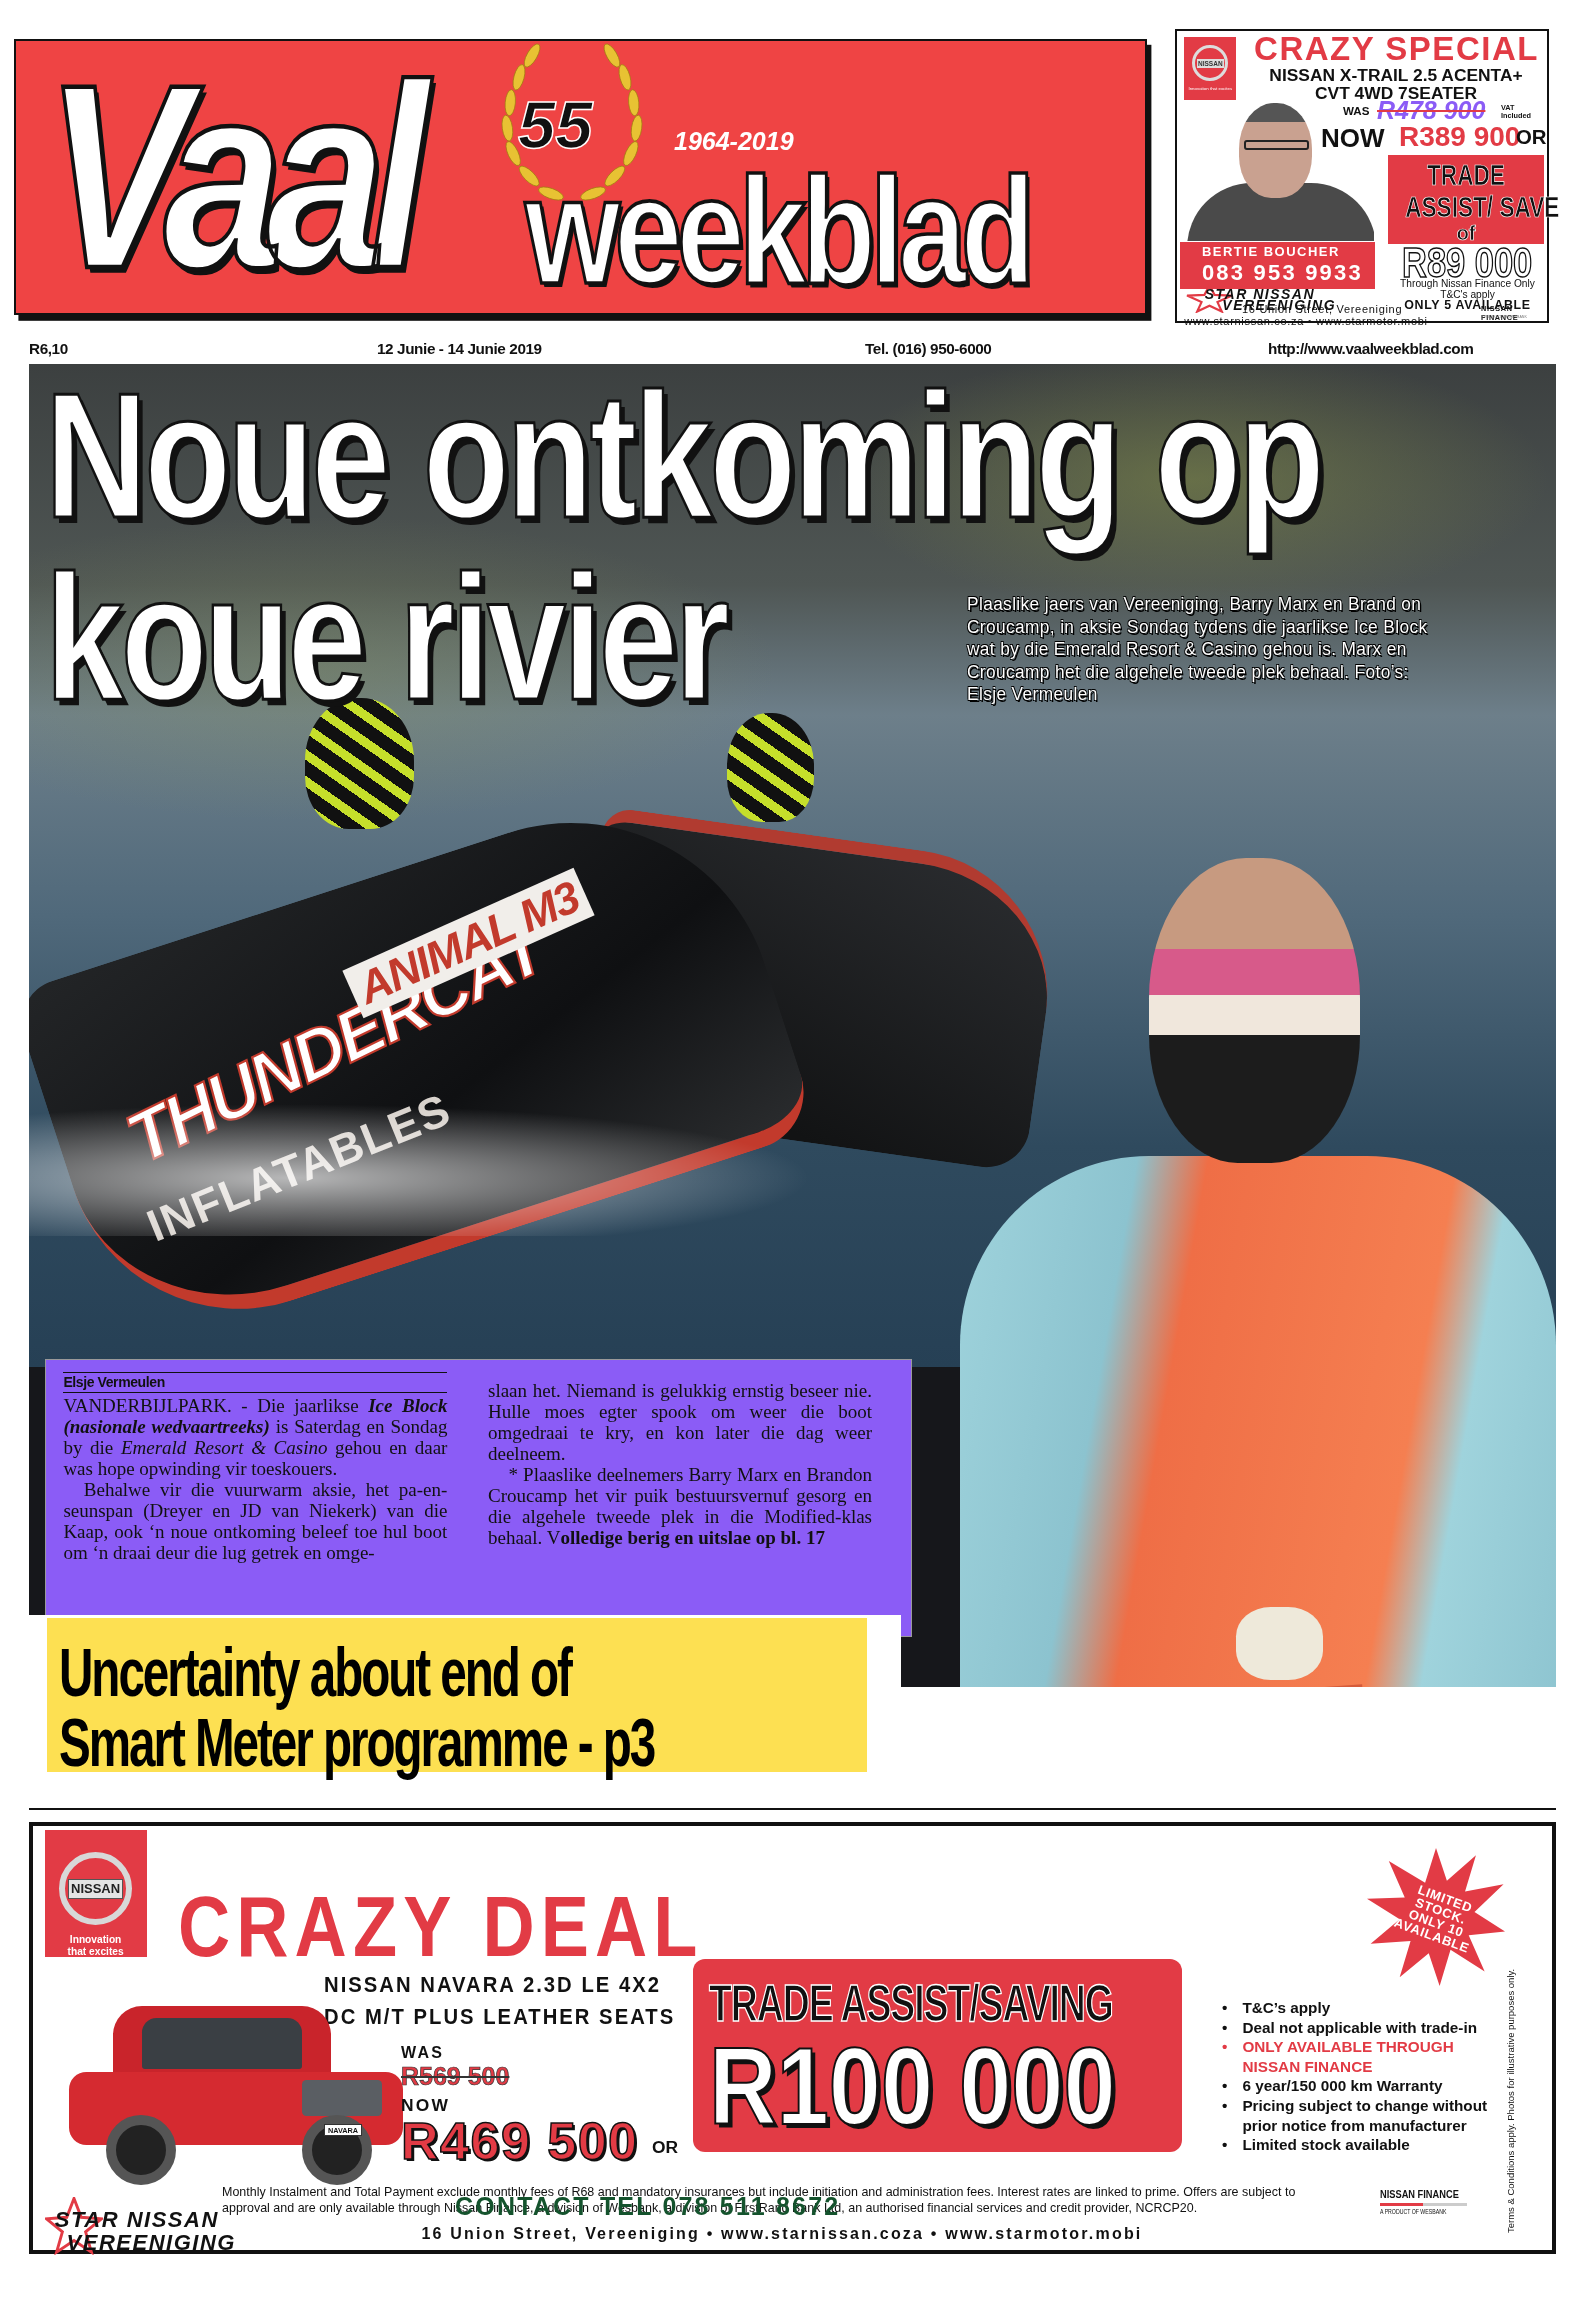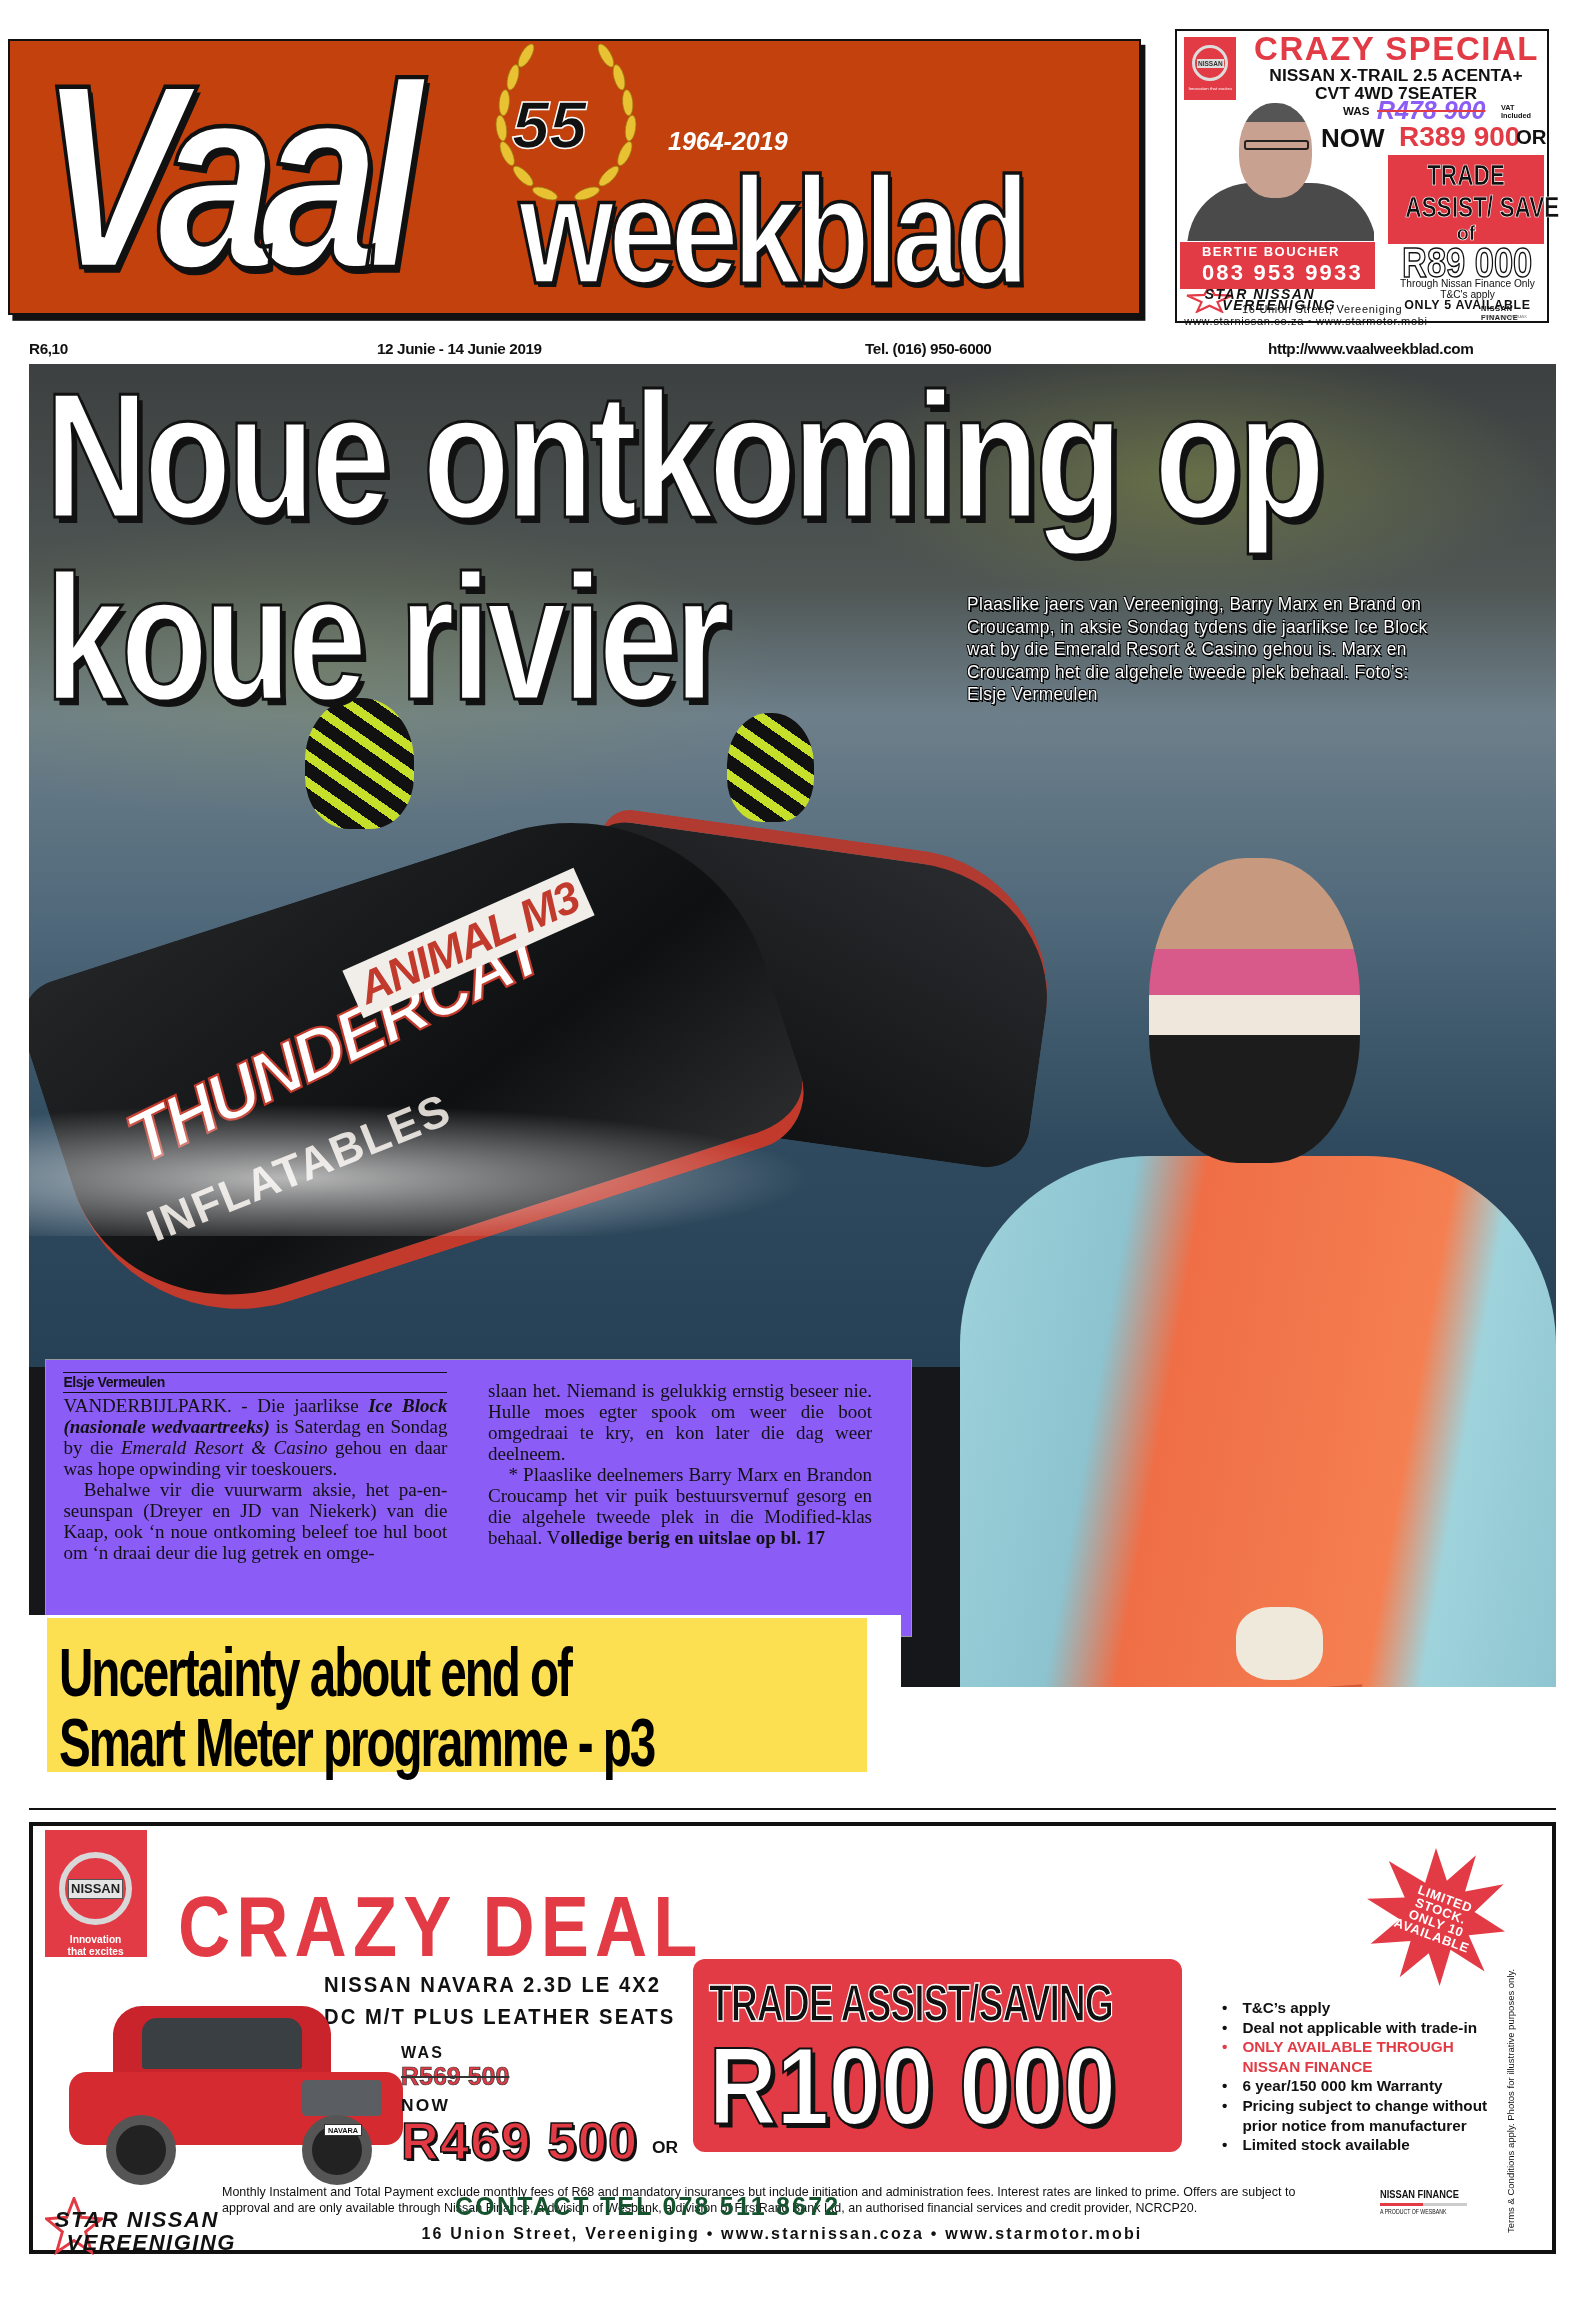--- a/index.html
+++ b/index.html
@@ -1,22 +1,22 @@
 <!DOCTYPE html>
 <html style="font-size:11.6px"><head>
 <meta charset="utf-8">
 <style>
   * { box-sizing: border-box; margin: 0; padding: 0; }
   html, body { width: 1574px; height: 2319px; background: #ffffff; overflow: hidden; }
   body { position: relative; font-family: "Liberation Sans", sans-serif; color: #111; }
 
   
   .masthead {
-    position: absolute; left: 8px; top: 39px; width: 1133px; height: 276px;
-    background: #c2410c; border: 2.2px solid #111;
+    position: absolute; left: 14px; top: 39px; width: 1133px; height: 276px;
+    background: #ef4444; border: 2.2px solid #111;
     box-shadow: 4.4px 5.8px 0 #111;
   }
   .mast-vaal {
     position: absolute; left: 29px; top: 19px;
     font-family: "Liberation Sans", sans-serif; font-weight: 900; font-style: italic;
     font-size: 262px; line-height: 233px; letter-spacing: -20.4px;
     color: #fff;
     -webkit-text-stroke: 4.4px #111;
     text-shadow: 4.4px 5.8px 0 #111;
     transform: scaleX(0.82); transform-origin: left top;

